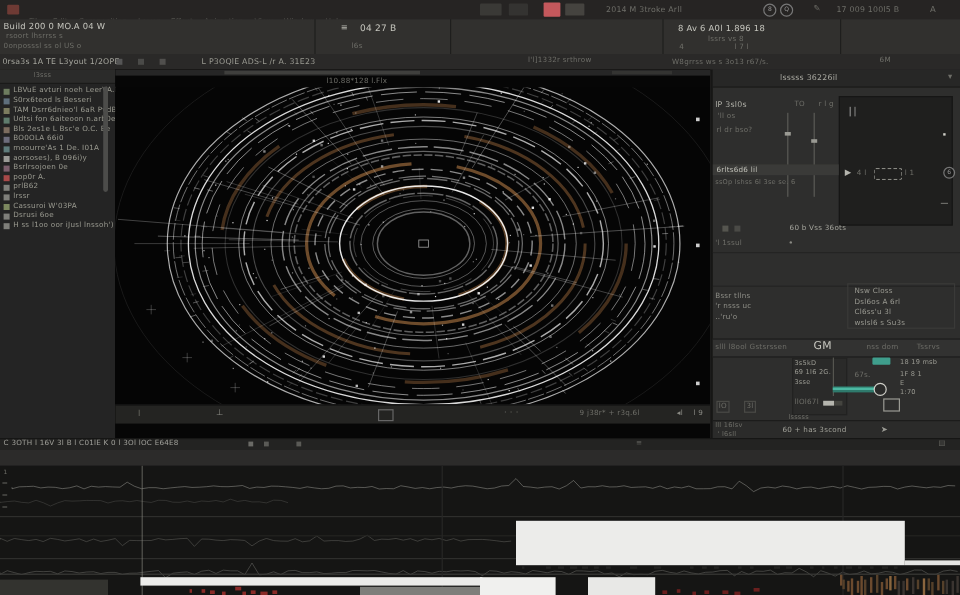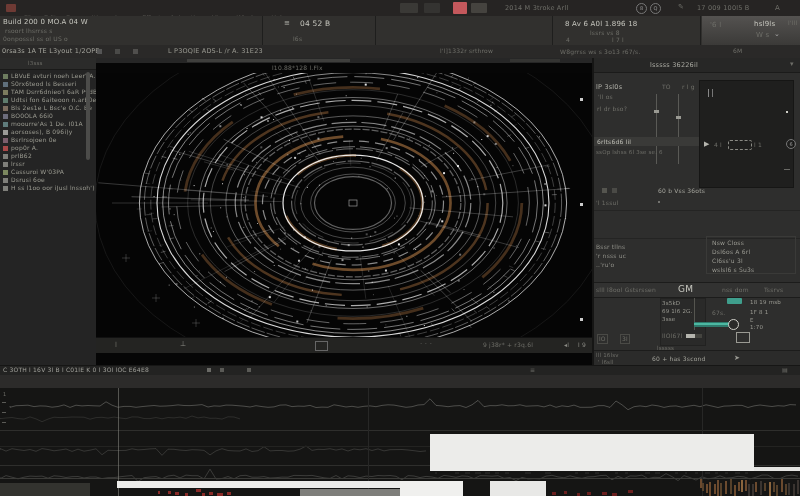--- a/index.html
+++ b/index.html
@@ -34,36 +34,29 @@
     <div class="t dim" style="left:697px;top:5px;font-size:6.5px;">17 009 100l5 B</div>
     <div class="t dim" style="left:775px;top:5px;">A</div>
   </div>
 
   <div class="abs" id="bar2" style="left:0;top:16px;width:800px;height:29px;background:#31302e;border-bottom:1px solid #1c1b1a;">
     <div class="t bright" style="left:3px;top:3px;font-size:7px;">Build 200 0 MO.A 04 W</div>
     <div class="t dim" style="left:5px;top:12px;font-size:6px;">rsoort lhsrrss s</div>
     <div class="t dim" style="left:3px;top:20px;font-size:6px;">0onposssl ss ol US o</div>
     <div class="vline" style="left:262px;top:0;height:29px;"></div>
     <div class="t" style="left:284px;top:4px;color:#b8b8b0;">≡</div>
-    <div class="t bright" style="left:300px;top:4px;font-size:7.5px;">04 52 B</div>
+    <div class="t bright" style="left:300px;top:4px;font-size:7.5px;">04 27 B</div>
     <div class="t dim" style="left:293px;top:20px;font-size:6px;">l6s</div>
     <div class="vline" style="left:375px;top:0;height:29px;"></div>
     <div class="vline" style="left:552px;top:0;height:29px;"></div>
     <div class="t bright" style="left:565px;top:5px;">8 Av   6 A0l 1.896 18</div>
     <div class="t dim" style="left:590px;top:14px;font-size:6px;">lssrs vs 8</div>
     <div class="t dim" style="left:566px;top:21px;font-size:6px;">4</div>
     <div class="t dim" style="left:612px;top:21px;font-size:6px;">l 7 l</div>
     <div class="vline" style="left:700px;top:0;height:29px;"></div>
-    <div class="abs" style="left:702px;top:0;width:98px;height:29px;background:linear-gradient(#545250,#3b3a38);">
-      <div class="t dim" style="left:8px;top:6px;">'6 l</div>
-      <div class="t bright" style="left:52px;top:5px;">hsl9ls</div>
-      <div class="t dim" style="left:86px;top:4px;font-size:6px;">l'lll</div>
-      <div class="t dim" style="left:54px;top:16px;">W s</div>
-      <div class="t" style="left:72px;top:15px;color:#aaa;">⌄</div>
-    </div>
   </div>
 
   <div class="abs" id="bar3" style="left:0;top:45px;width:800px;height:13px;background:#2a2928;border-bottom:1px solid #191918;">
     <div class="t" style="left:2px;top:3px;font-size:6.5px;color:#a5a59d;">0rsa3s 1A TE L3yout 1/2OPE</div>
     <div class="icon-sq" style="left:97px;top:4px;background:#555;"></div>
     <div class="icon-sq" style="left:115px;top:4px;background:#4a4a48;"></div>
     <div class="icon-sq" style="left:133px;top:4px;background:#504f4d;"></div>
     <div class="t" style="left:168px;top:3px;font-size:6.5px;color:#9a9a92;">L P3OQlE ADS-L /r A. 31E23</div>
     <div class="t dim" style="left:440px;top:3px;font-size:6px;">l'l]1332r srthrow</div>
     <div class="t dim" style="left:560px;top:4px;font-size:6px;">W8grrss ws s 3o13 r67/s.</div>

